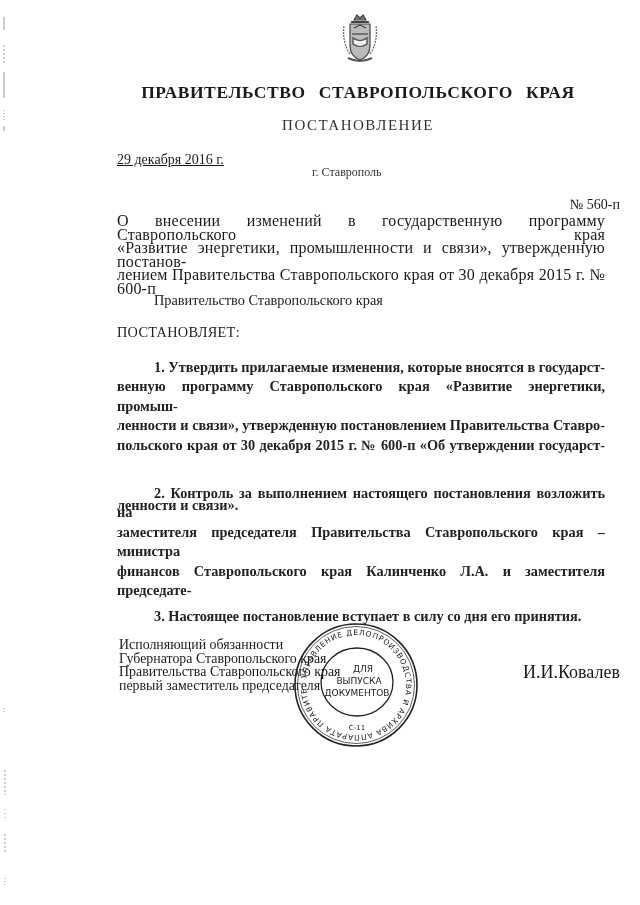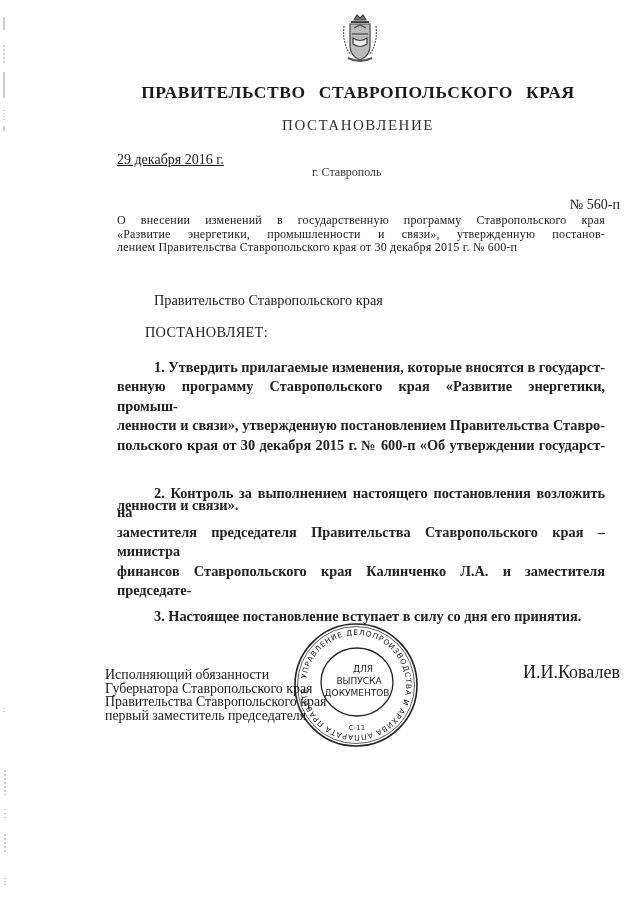--- a/index.html
+++ b/index.html
@@ -5,34 +5,34 @@
   html, body { margin: 0; padding: 0; background: #ffffff; }
   body { width: 640px; height: 905px; position: relative; overflow: hidden;
          font-family: "Liberation Serif", "DejaVu Serif", serif; color: #1a1a1a; }
   .abs { position: absolute; white-space: nowrap; }
   .emblem { position: absolute; left: 340px; top: 12px; width: 40px; height: 52px; }
   .title { left: 0; width: 716px; text-align: center; top: 82px; font-size: 17.5px; font-weight: bold; letter-spacing: 0.6px; word-spacing: 8px; }
   .doctype { left: 0; width: 716px; text-align: center; top: 117px; font-size: 15px; letter-spacing: 1.5px; color: #333; }
   .date { left: 117px; top: 152px; font-size: 14px; text-decoration: underline; }
   .city { left: 312px; top: 165px; font-size: 12px; color: #333; }
   .number { right: 20px; top: 152px; font-size: 14px; margin-top: 45px; }
-  .subject { left: 117px; top: 214px; width: 488px; font-size: 12px; line-height: 13.5px; white-space: normal; text-align: justify; letter-spacing: 0.2px; }
+  .subject { left: 117px; top: 214px; width: 488px; font-size: 16px; line-height: 13.5px; white-space: normal; text-align: justify; letter-spacing: 0.2px; }
   .subject span { display: block; text-align-last: justify; }
   .subject span.last { text-align-last: left; }
   .body { font-size: 14.3px; line-height: 19.4px; color: #222; }
   .gov { left: 154px; top: 291px; }
-  .resolves { left: 117px; top: 323px; letter-spacing: 0.3px; margin-left: 28px; }
+  .resolves { left: 117px; top: 323px; letter-spacing: 0.3px; }
   .para { left: 117px; width: 488px; white-space: normal; text-align: justify; font-weight: bold; }
   .para span { display: block; text-align-last: justify; }
   .para span.last { text-align-last: left; margin-top: 41px; }
   .para span.first { text-indent: 37px; }
   .p1 { top: 358px; }
   .p2 { top: 484px; }
   .p3 { top: 566px; }
-  .sign { left: 105px; top: 638px; font-size: 13.9px; line-height: 13.5px; margin-top: 30px; }
+  .sign { left: 119px; top: 638px; font-size: 13.9px; line-height: 13.5px; }
   .sign div { white-space: nowrap; }
   .signer { right: 20px; top: 662px; font-size: 18px; }
   .stamp { position: absolute; left: 293px; top: 622px; width: 126px; height: 126px; }
   .margin-marks { position: absolute; left: 3px; top: 0; width: 4px; height: 905px; }
 </style>
 </head>
 <body>
 
 <svg class="margin-marks" viewBox="0 0 4 905" width="4" height="905">
   <g stroke="#9a9a9a" stroke-width="1">

